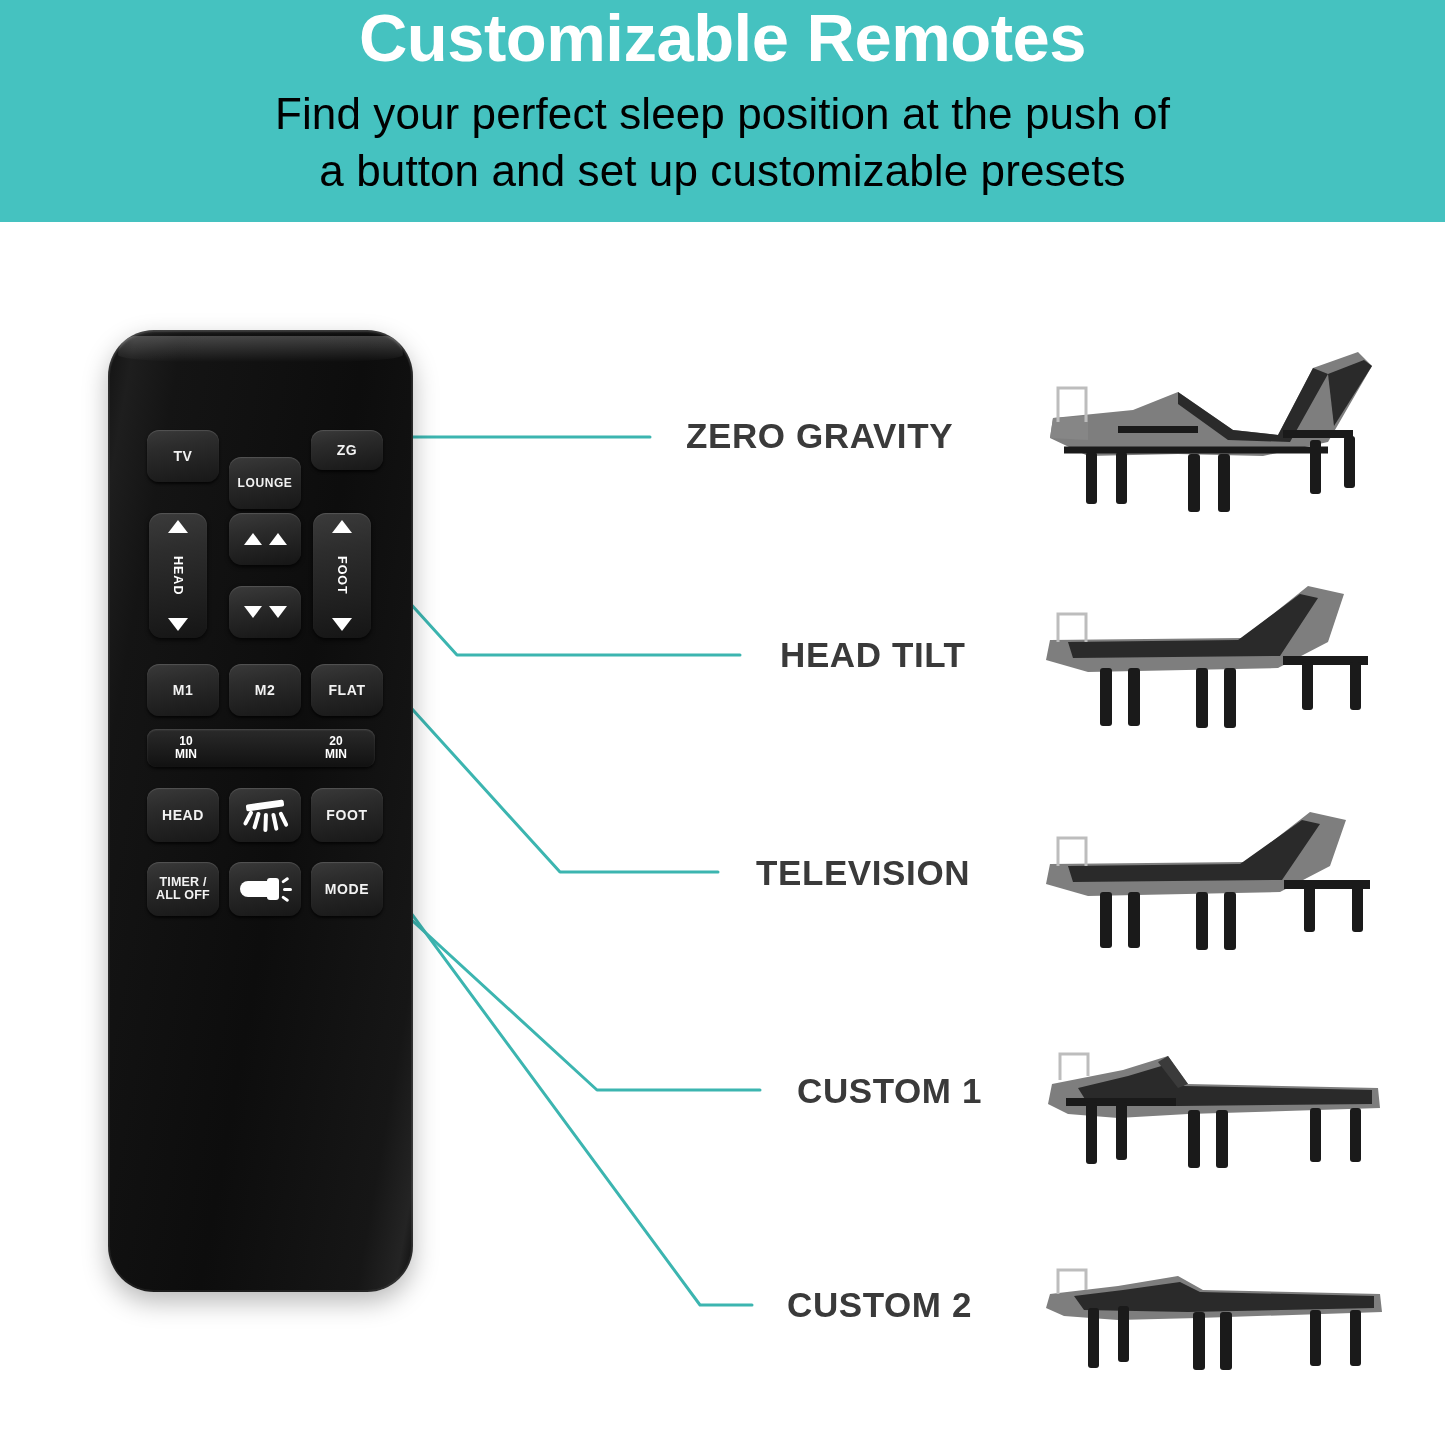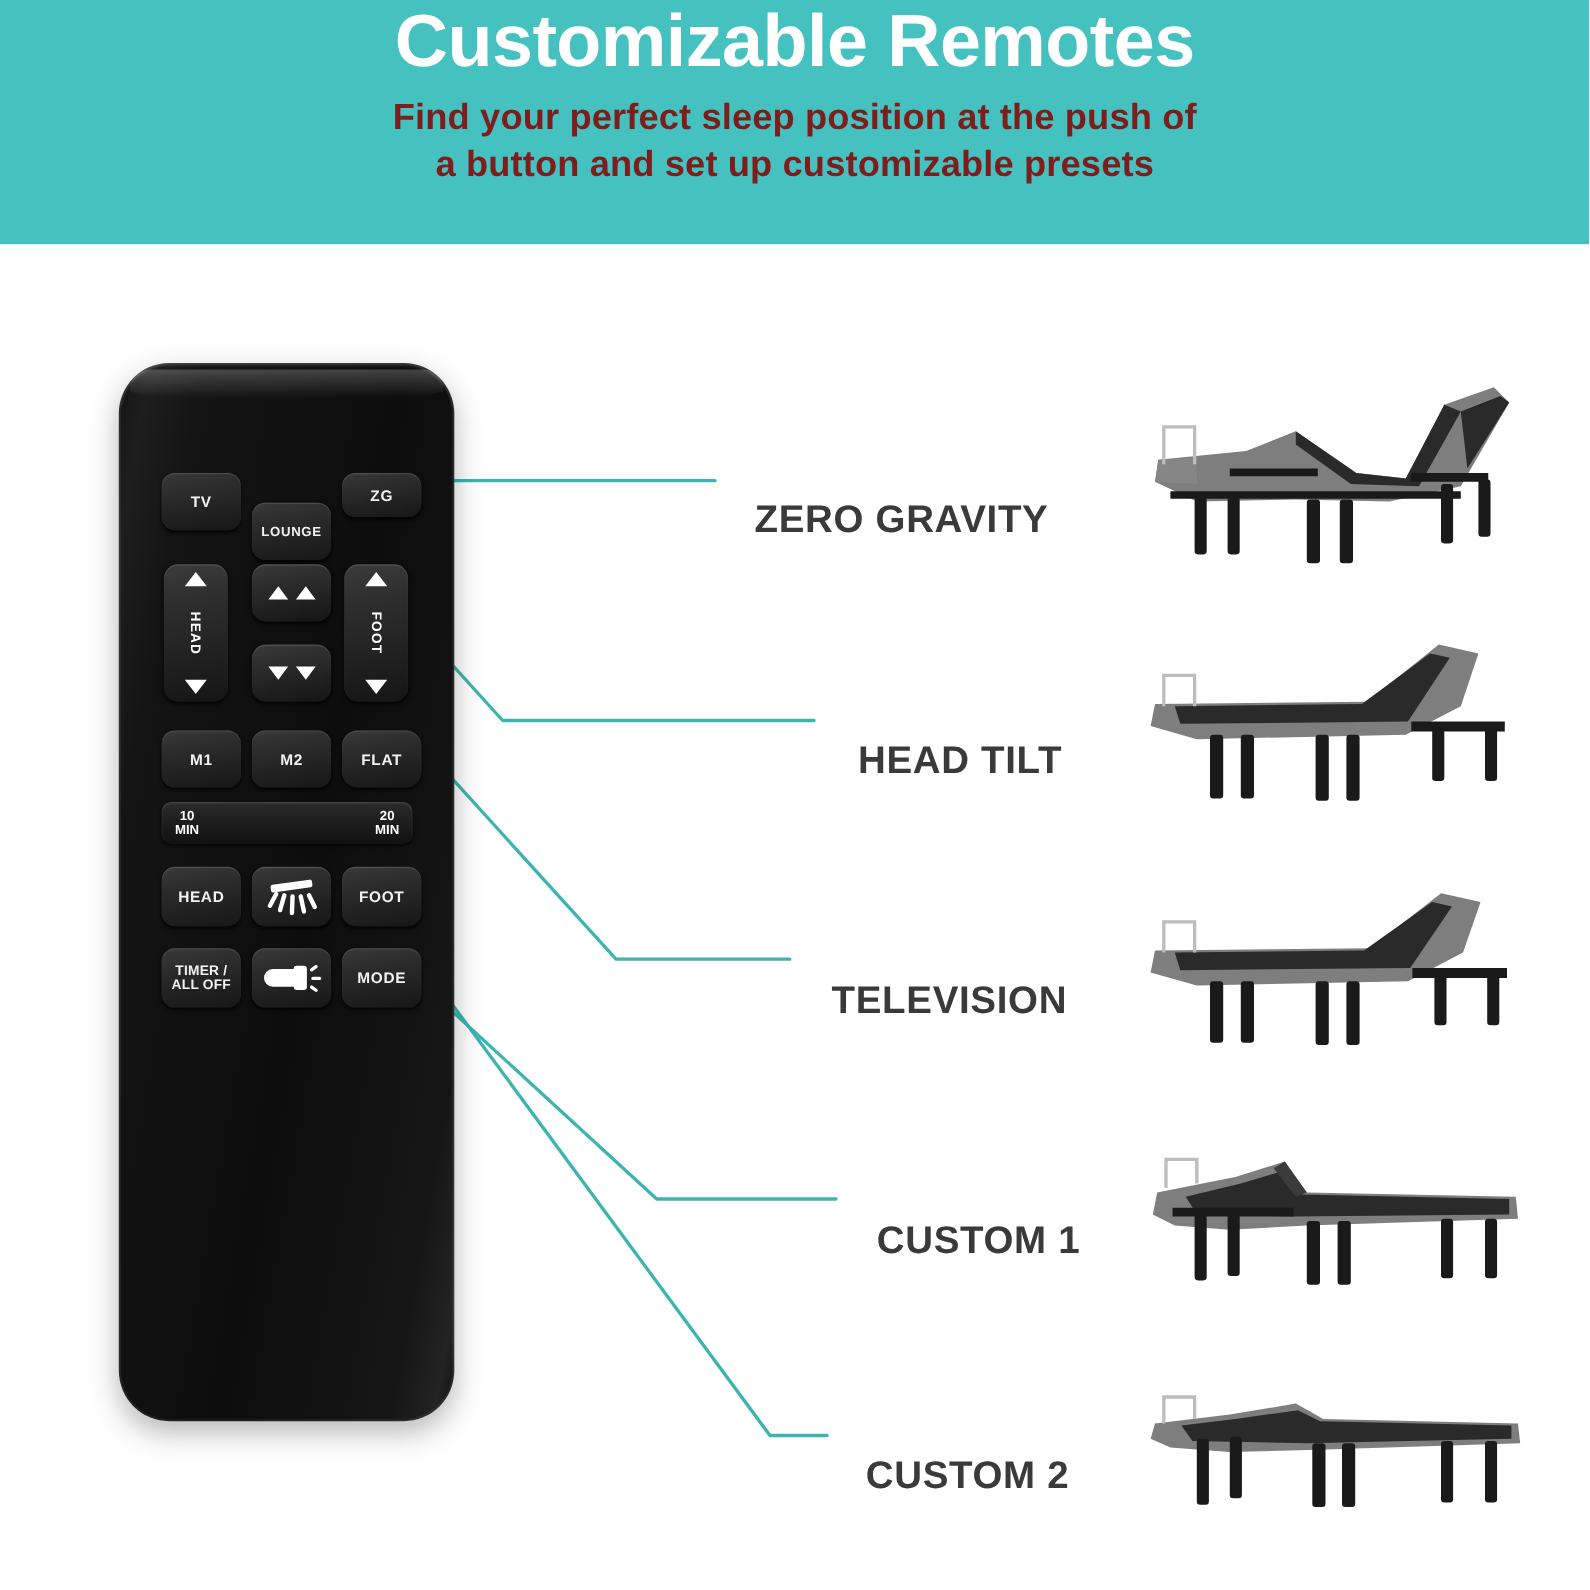--- a/index.html
+++ b/index.html
@@ -23,23 +23,23 @@
     color:#ffffff;
     font-size:67px;
     font-weight:700;
     letter-spacing:-0.5px;
     line-height:1.0;
     margin:0;
     white-space:nowrap;
     font-stretch:condensed;
   }
   .header-sub{
-    color:#7f1d1d;
-    font-size:33px;
-    font-weight:700;
+    color:#000000;
+    font-size:44px;
+    font-weight:400;
     line-height:1.30;
     text-align:center;
     margin-top:14px;
     max-width:1000px;
     letter-spacing:0.1px;
   }
   .header-sub span{display:block;}
 
   
   .remote{
@@ -105,21 +105,21 @@
     display:flex;align-items:center;justify-content:center;gap:7px;
   }
 
   
   .timerbar{
     position:absolute;left:39px;top:399px;width:228px;height:38px;
     background:linear-gradient(180deg,#2a2a2a,#111);
     border-radius:9px;
     box-shadow:inset 0 1px 2px rgba(255,255,255,.16), 0 2px 3px rgba(0,0,0,.7);
     display:flex;align-items:center;justify-content:space-between;
-    padding:0 12px;box-sizing:border-box;
+    padding:0 28px;box-sizing:border-box;
   }
   .timerbar .t{color:#fff;font-size:12px;font-weight:700;line-height:1.05;text-align:center;}
 
   
   .ubl{position:relative;width:46px;height:34px;}
   .ubl .bar{position:absolute;left:4px;top:4px;width:38px;height:7px;background:#fff;border-radius:2px;transform:rotate(-8deg);}
   .ubl .ray{position:absolute;width:4px;background:#fff;border-radius:2px;transform-origin:top center;}
 
   
   .flash{position:relative;width:50px;height:28px;}
@@ -129,21 +129,20 @@
 
   
   .callout-label{
     position:absolute;
     color:#3a3a3a;
     font-size:35px;
     font-weight:700;
     letter-spacing:.6px;
     white-space:nowrap;
     transform:translateY(-50%);
-    margin-top:37px;
   }
   svg.leaders{position:absolute;left:0;top:0;width:1445px;height:1445px;pointer-events:none;}
 
   
   .bed{position:absolute;}
 </style>
 </head>
 <body>
 
 <div id="stage">

